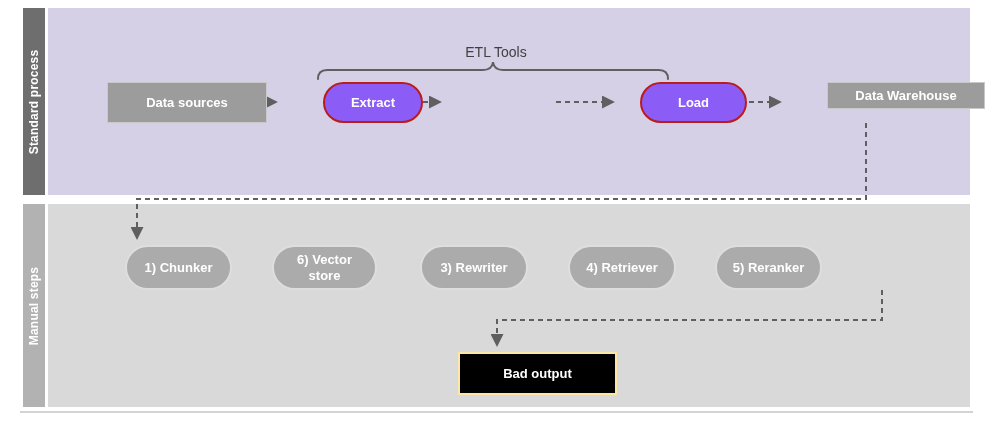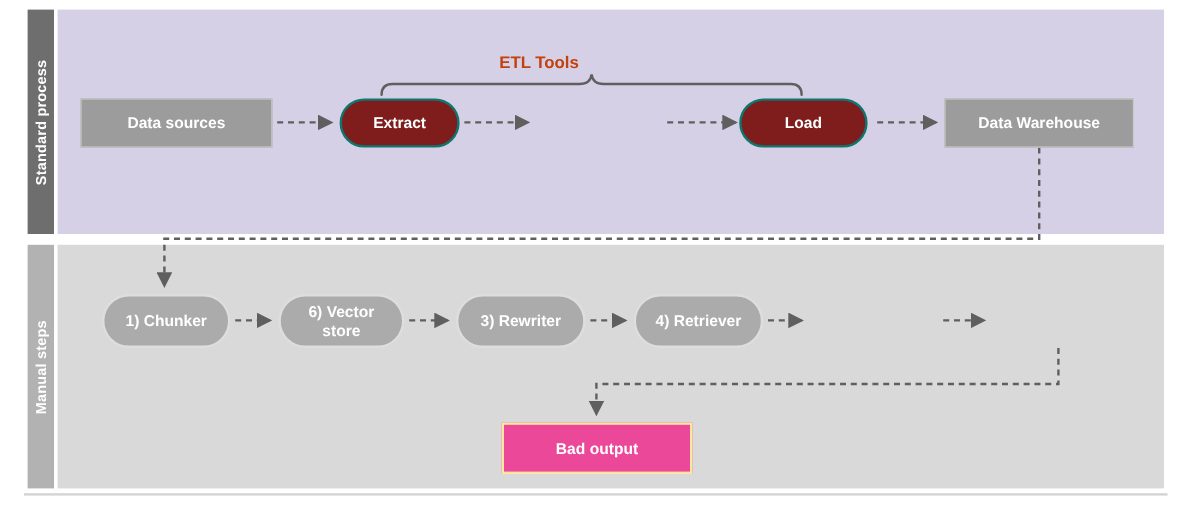--- a/index.html
+++ b/index.html
@@ -41,48 +41,49 @@
     align-items: center;
     justify-content: center;
     text-align: center;
     color: #ffffff;
     font-weight: 700;
     font-size: 13px;
     line-height: 1.2;
     box-sizing: border-box;
     z-index: 10;
     padding: 0 8px;
+    margin-left: 40px;
   }
   .rect-gray   { background: #9c9c9c; border: 1px solid #c9c9c9; }
-  .pill-pink   { background: #7f1d1d; border: 2px solid #0f766e; border-radius: 22px; }
+  .pill-pink   { background: #8b5cf6; border: 2px solid #b91c1c; border-radius: 22px; }
   .pill-gray   { background: #ababab; border: 2px solid #dedede; border-radius: 24px; }
-  .rect-yellow { background: #ec4899; border: 2px solid #fde7a4; }
+  .rect-yellow { background: #000000; border: 2px solid #fde7a4; }
 
   #n-datasources  { left: 67px;  top: 82px;  width: 160px; height: 41px; }
   #n-extract      { left: 283px; top: 82px;  width: 100px; height: 41px; }
   #n-transform    { left: 447px; top: 82px;  width: 105px; height: 41px; }
-  #n-load         { left: 616px; top: 82px;  width: 107px; height: 41px; }
-  #n-warehouse    { left: 787px; top: 82px;  width: 158px; height: 41px; }
+  #n-load         { left: 600px; top: 82px;  width: 107px; height: 41px; }
+  #n-warehouse    { left: 787px; top: 82px;  width: 158px; height: 27px; }
 
   #n-chunker      { left: 85px;  top: 245px; width: 107px; height: 45px; }
   #n-vector       { left: 232px; top: 245px; width: 105px; height: 45px; }
   #n-rewriter     { left: 380px; top: 245px; width: 108px; height: 45px; }
   #n-retriever    { left: 528px; top: 245px; width: 108px; height: 45px; }
   #n-reranker     { left: 675px; top: 245px; width: 107px; height: 45px; }
   #n-consolidator { left: 827px; top: 245px; width: 112px; height: 45px; }
   #n-badoutput    { left: 418px; top: 352px; width: 159px; height: 43px; }
 
   
   .etl-label {
     position: absolute;
     left: 416px; top: 44px; width: 160px;
-    text-align: left;
-    color: #c2410c;
+    text-align: center;
+    color: #404040;
     font-size: 14px;
-    font-weight: 700;
+    font-weight: 400;
     z-index: 6;
   }
   
   svg.overlay {
     position: absolute;
     left: 0; top: 0;
     width: 1003px; height: 430px;
     z-index: 5;
     pointer-events: none;
   }
@@ -145,15 +146,16 @@
 
   <div class="node rect-gray" id="n-datasources">Data sources</div>
   <div class="node pill-pink" id="n-extract">Extract</div>
   <div class="node pill-pink" id="n-load">Load</div>
   <div class="node rect-gray" id="n-warehouse">Data Warehouse</div>
 
   <div class="node pill-gray" id="n-chunker">1) Chunker</div>
   <div class="node pill-gray" id="n-vector">6) Vector store</div>
   <div class="node pill-gray" id="n-rewriter">3) Rewriter</div>
   <div class="node pill-gray" id="n-retriever">4) Retriever</div>
+  <div class="node pill-gray" id="n-reranker">5) Reranker</div>
   <div class="node rect-yellow" id="n-badoutput">Bad output</div>
 
 </div>
 
 </body></html>

